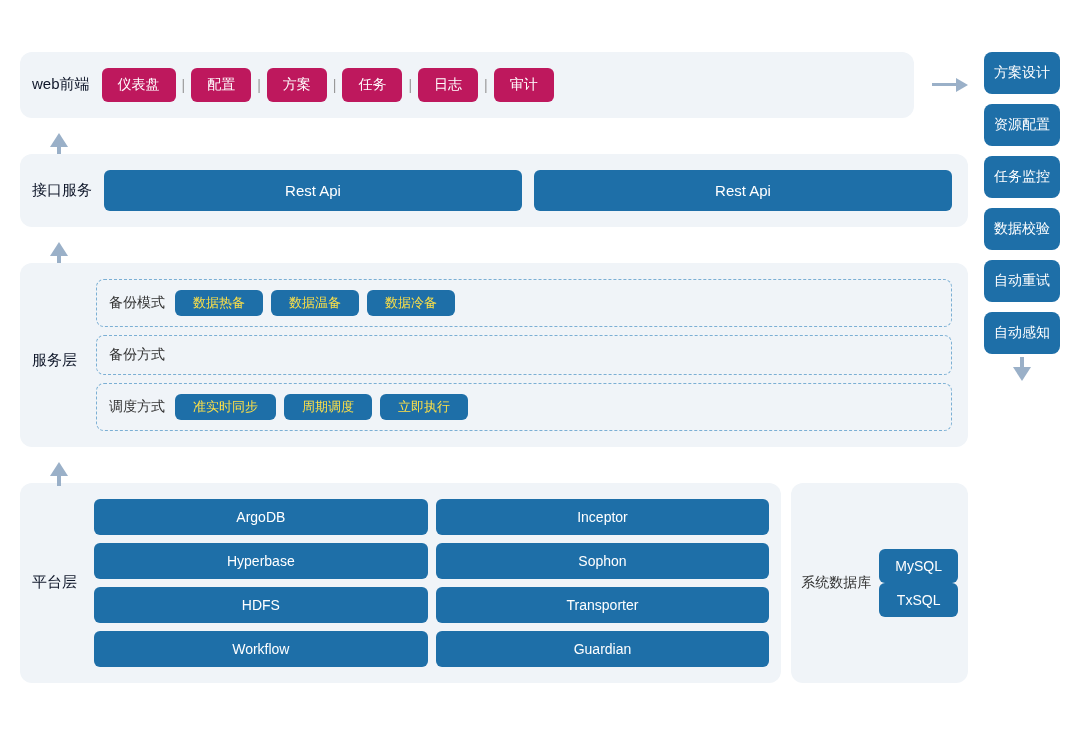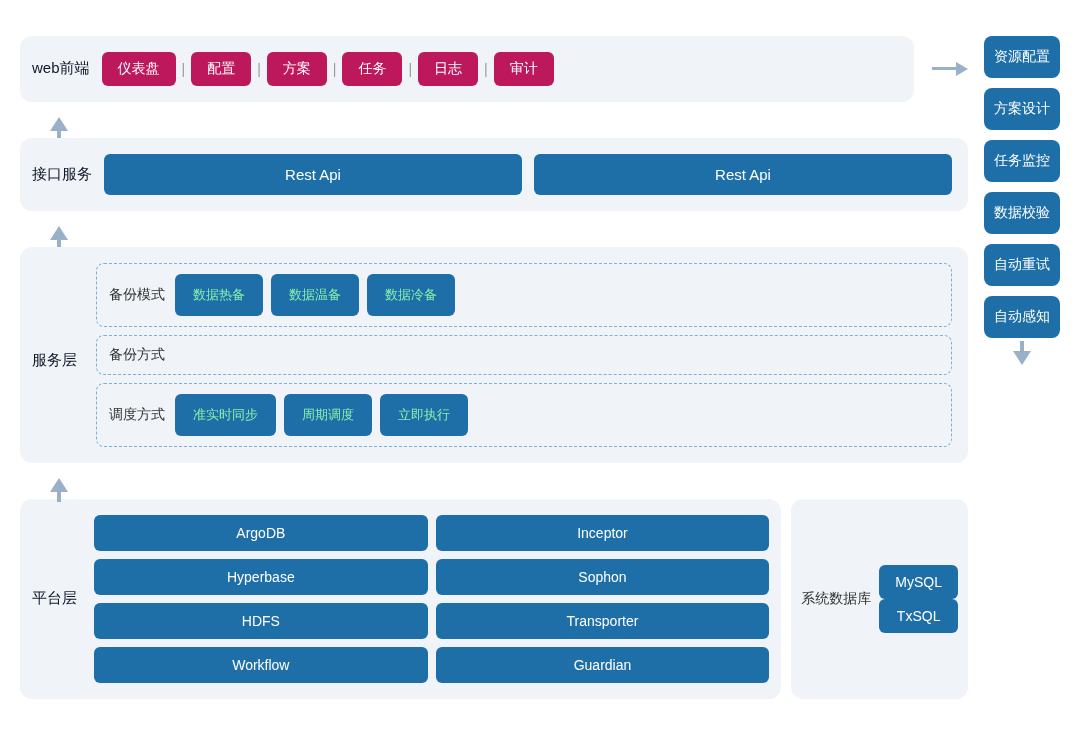--- a/index.html
+++ b/index.html
@@ -124,23 +124,23 @@
       min-width: 52px;
       white-space: nowrap;
     }
     .section-btns {
       display: flex;
       gap: 8px;
       flex-wrap: wrap;
     }
     .service-btn {
       background: #1e6fa8;
-      color: #86efac;
+      color: #fde047;
       border-radius: 6px;
-      padding: 12px 18px;
+      padding: 4px 18px;
       font-size: 13px;
       white-space: nowrap;
     }
 
     
     .platform-grid {
       display: grid;
       grid-template-columns: repeat(2, 1fr);
       gap: 8px;
     }
@@ -380,22 +380,22 @@
         <div class="sysdb-btns">
           <div class="sysdb-btn">MySQL</div>
           <div class="sysdb-btn">TxSQL</div>
         </div>
       </div>
     </div>
 
   </div>
 
   <div class="right-section">
+    <div class="right-btn">方案设计</div>
     <div class="right-btn">资源配置</div>
-    <div class="right-btn">方案设计</div>
     <div class="right-btn">任务监控</div>
     <div class="right-btn">数据校验</div>
     <div class="right-btn">自动重试</div>
     <div class="right-btn">自动感知</div>
 
     <div class="right-arrow-down">
       <div class="arrow-down-icon"></div>
     </div>
   </div>
 

